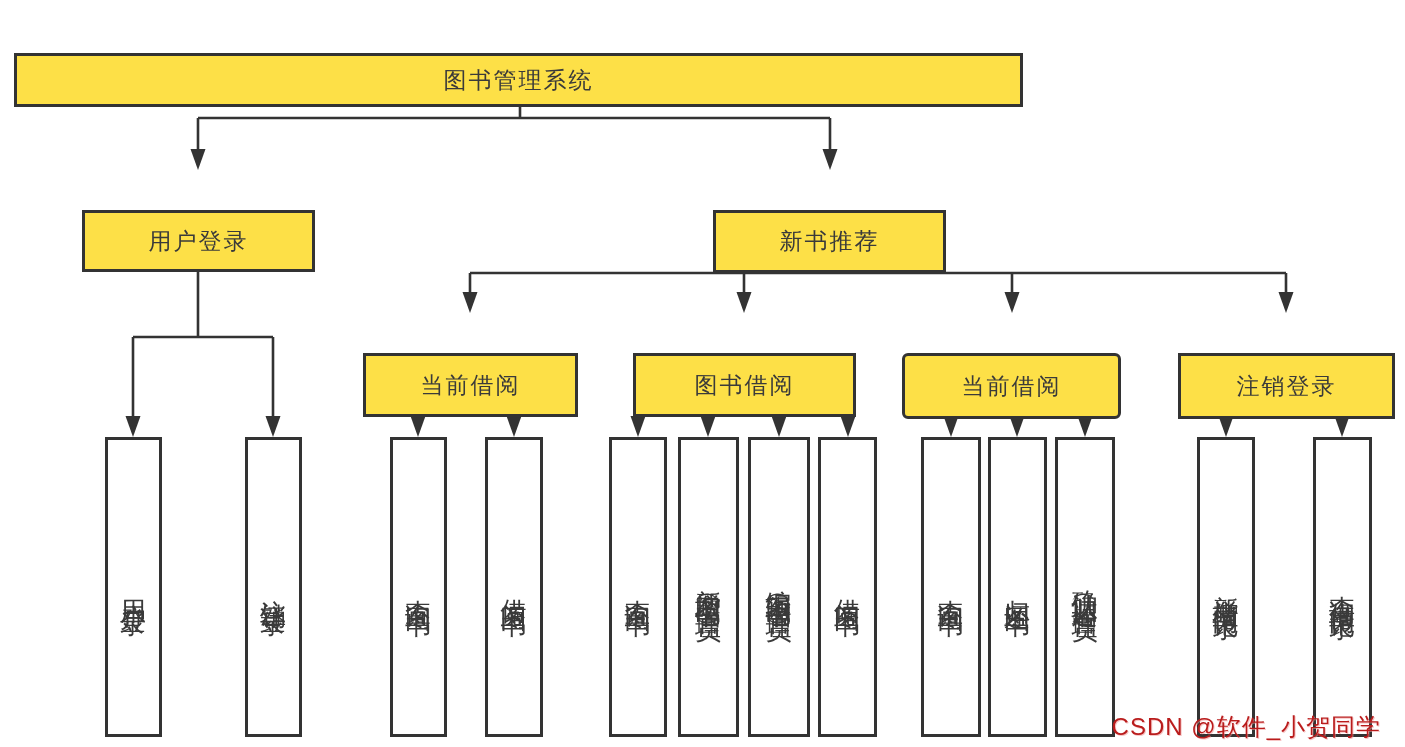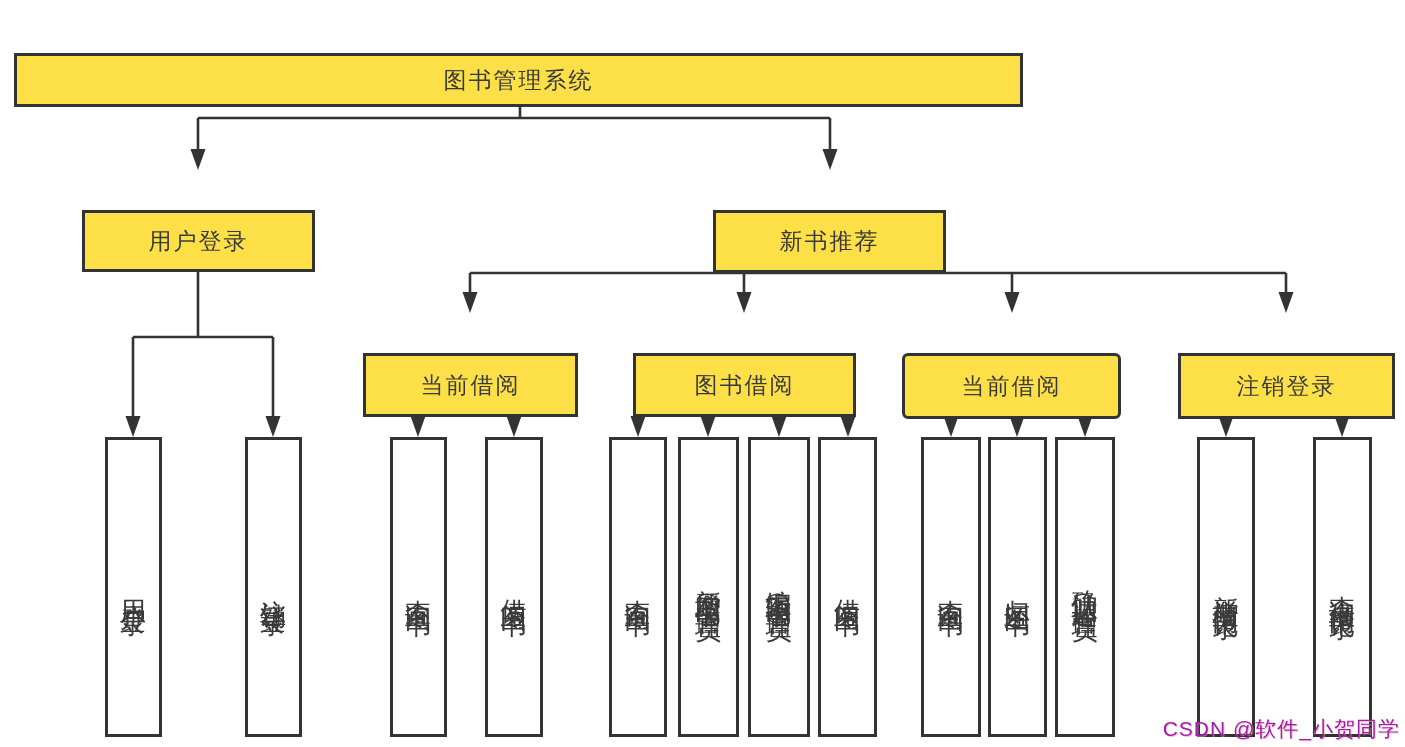--- a/index.html
+++ b/index.html
@@ -47,24 +47,24 @@
     display: flex;
     align-items: center;
     justify-content: center;
     font-size: 26px;
     letter-spacing: 4px;
     line-height: 1;
     color: #3a3a3a;
   }
   .watermark {
     position: absolute;
-    right: 5px;
+    right: 24px;
     bottom: 4px;
-    font-size: 21px;
-    color: #a21caf;
+    font-size: 24px;
+    color: #b91c1c;
     text-shadow: 1px 1px 0 rgba(240, 150, 150, 0.55);
     letter-spacing: 1px;
     white-space: nowrap;
   }
 </style>
 </head>
 <body>
 
 <div class="canvas">
 

